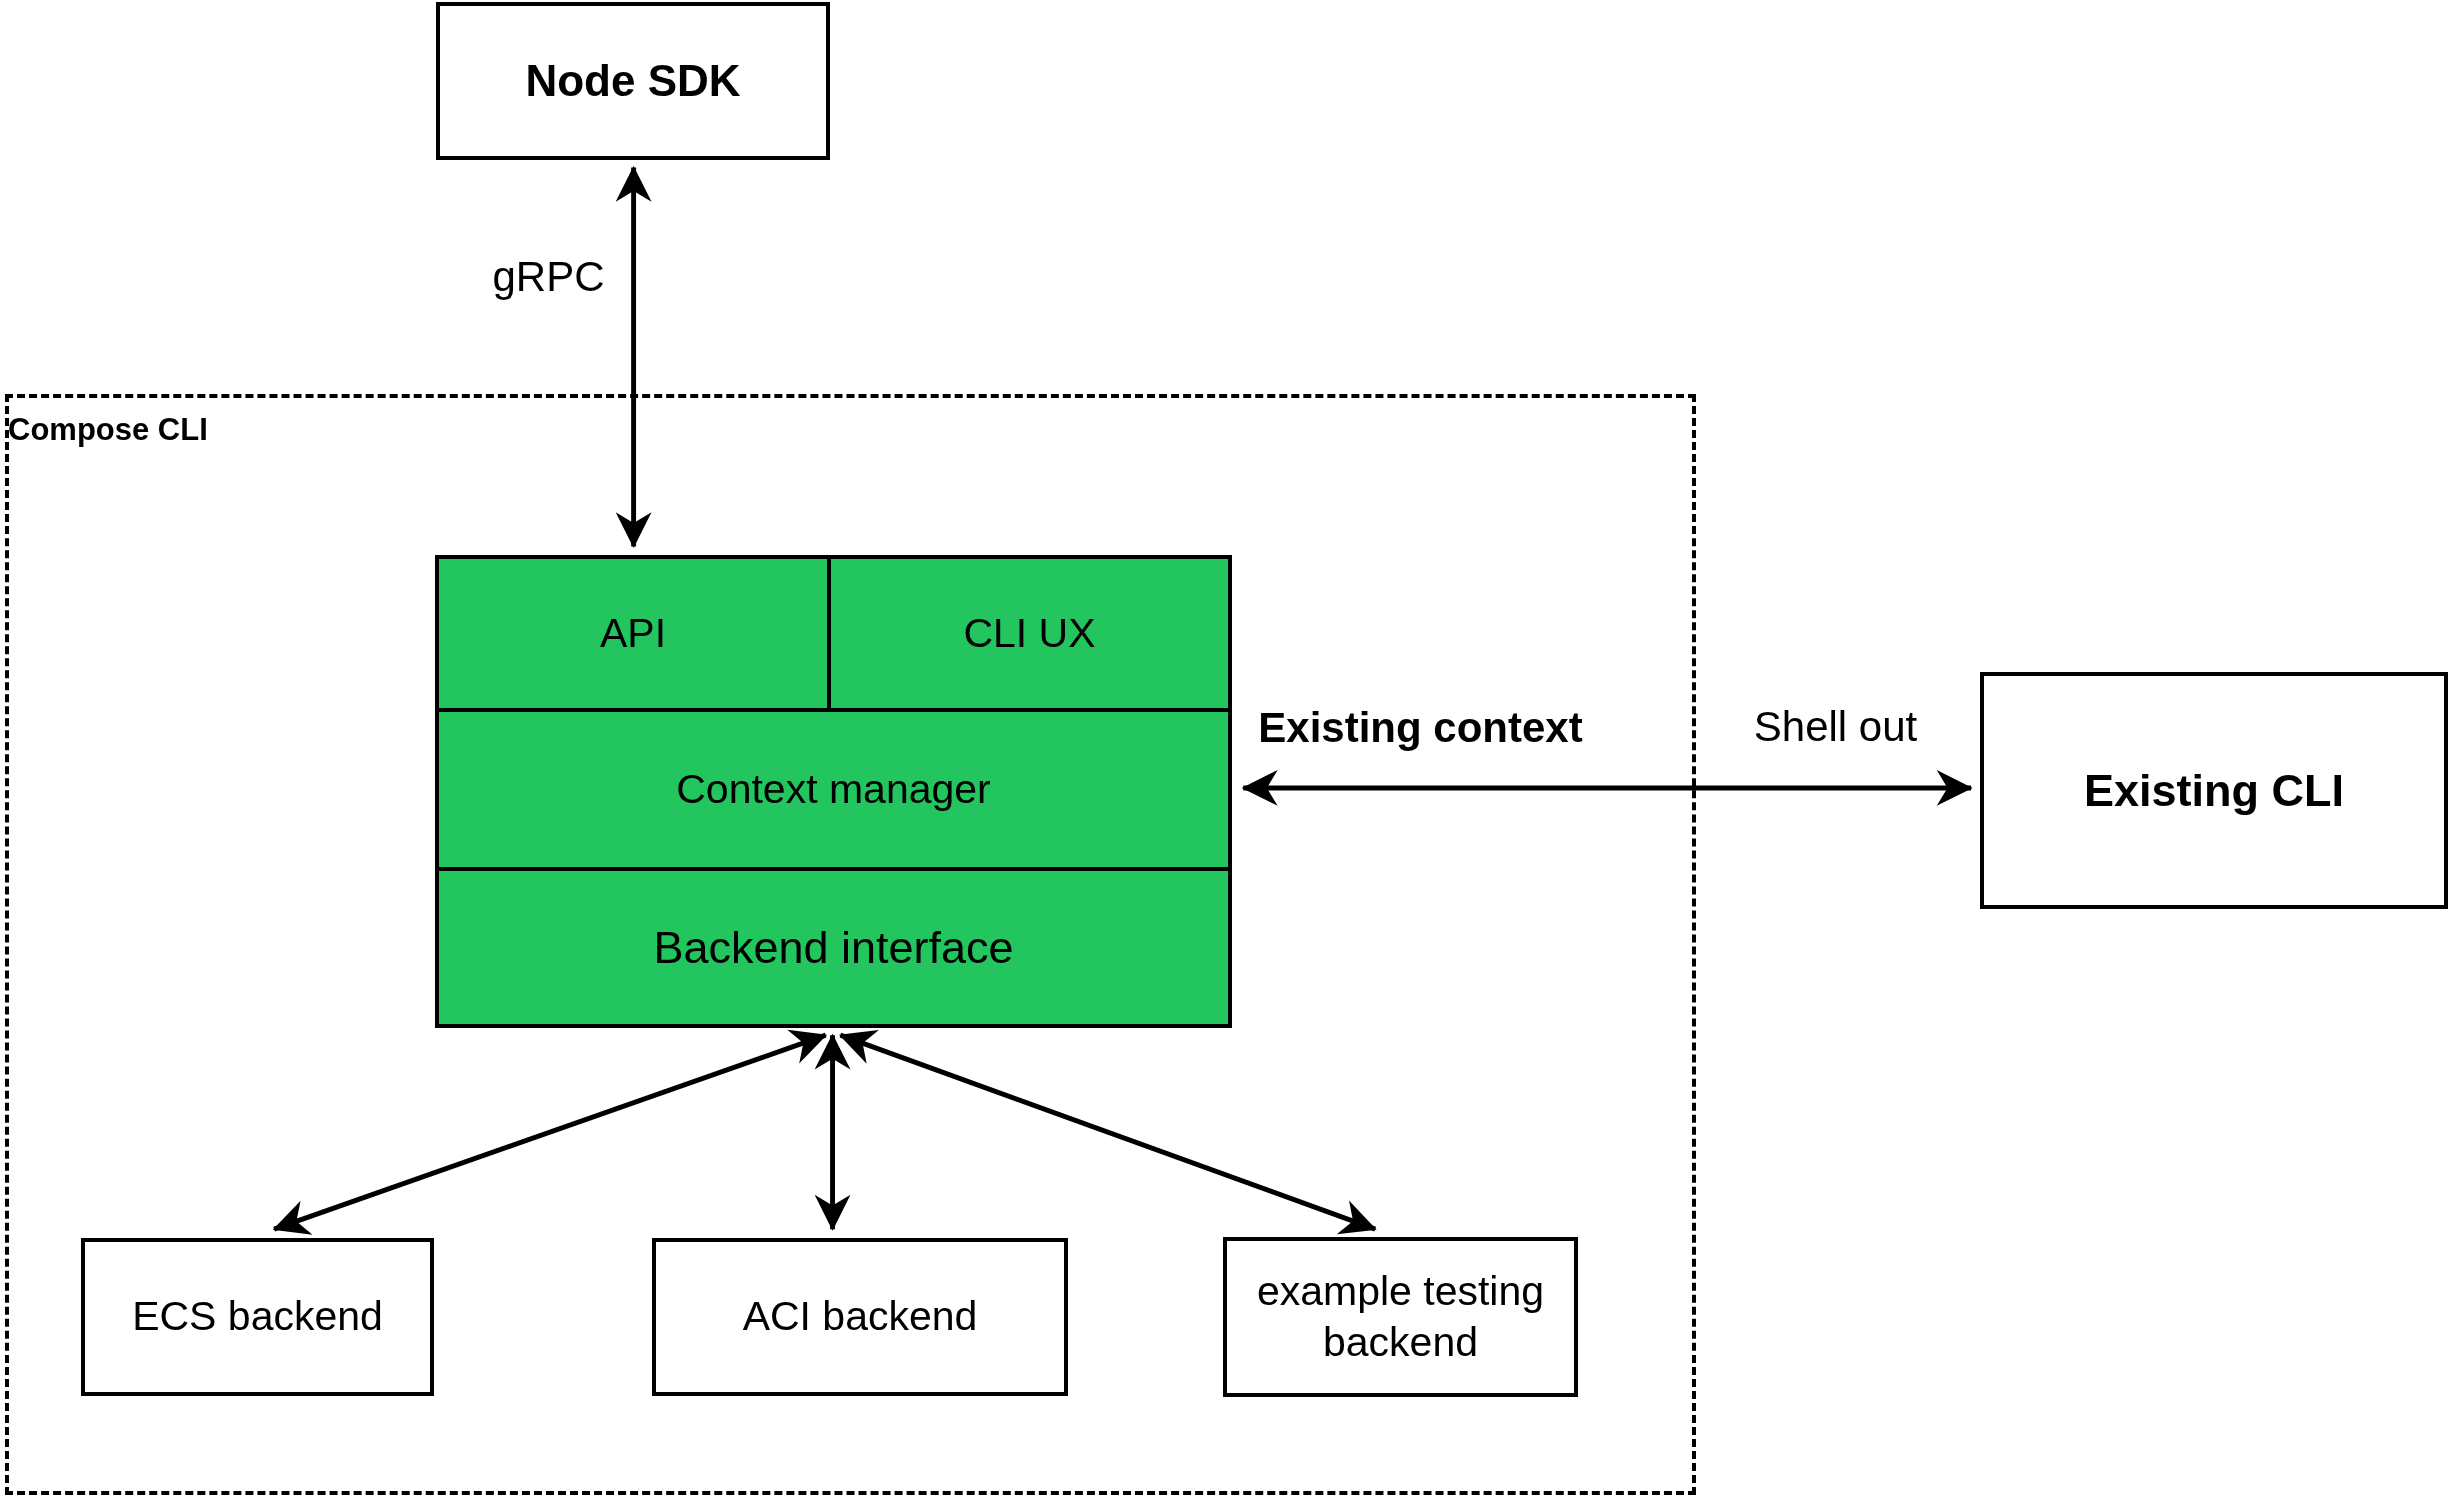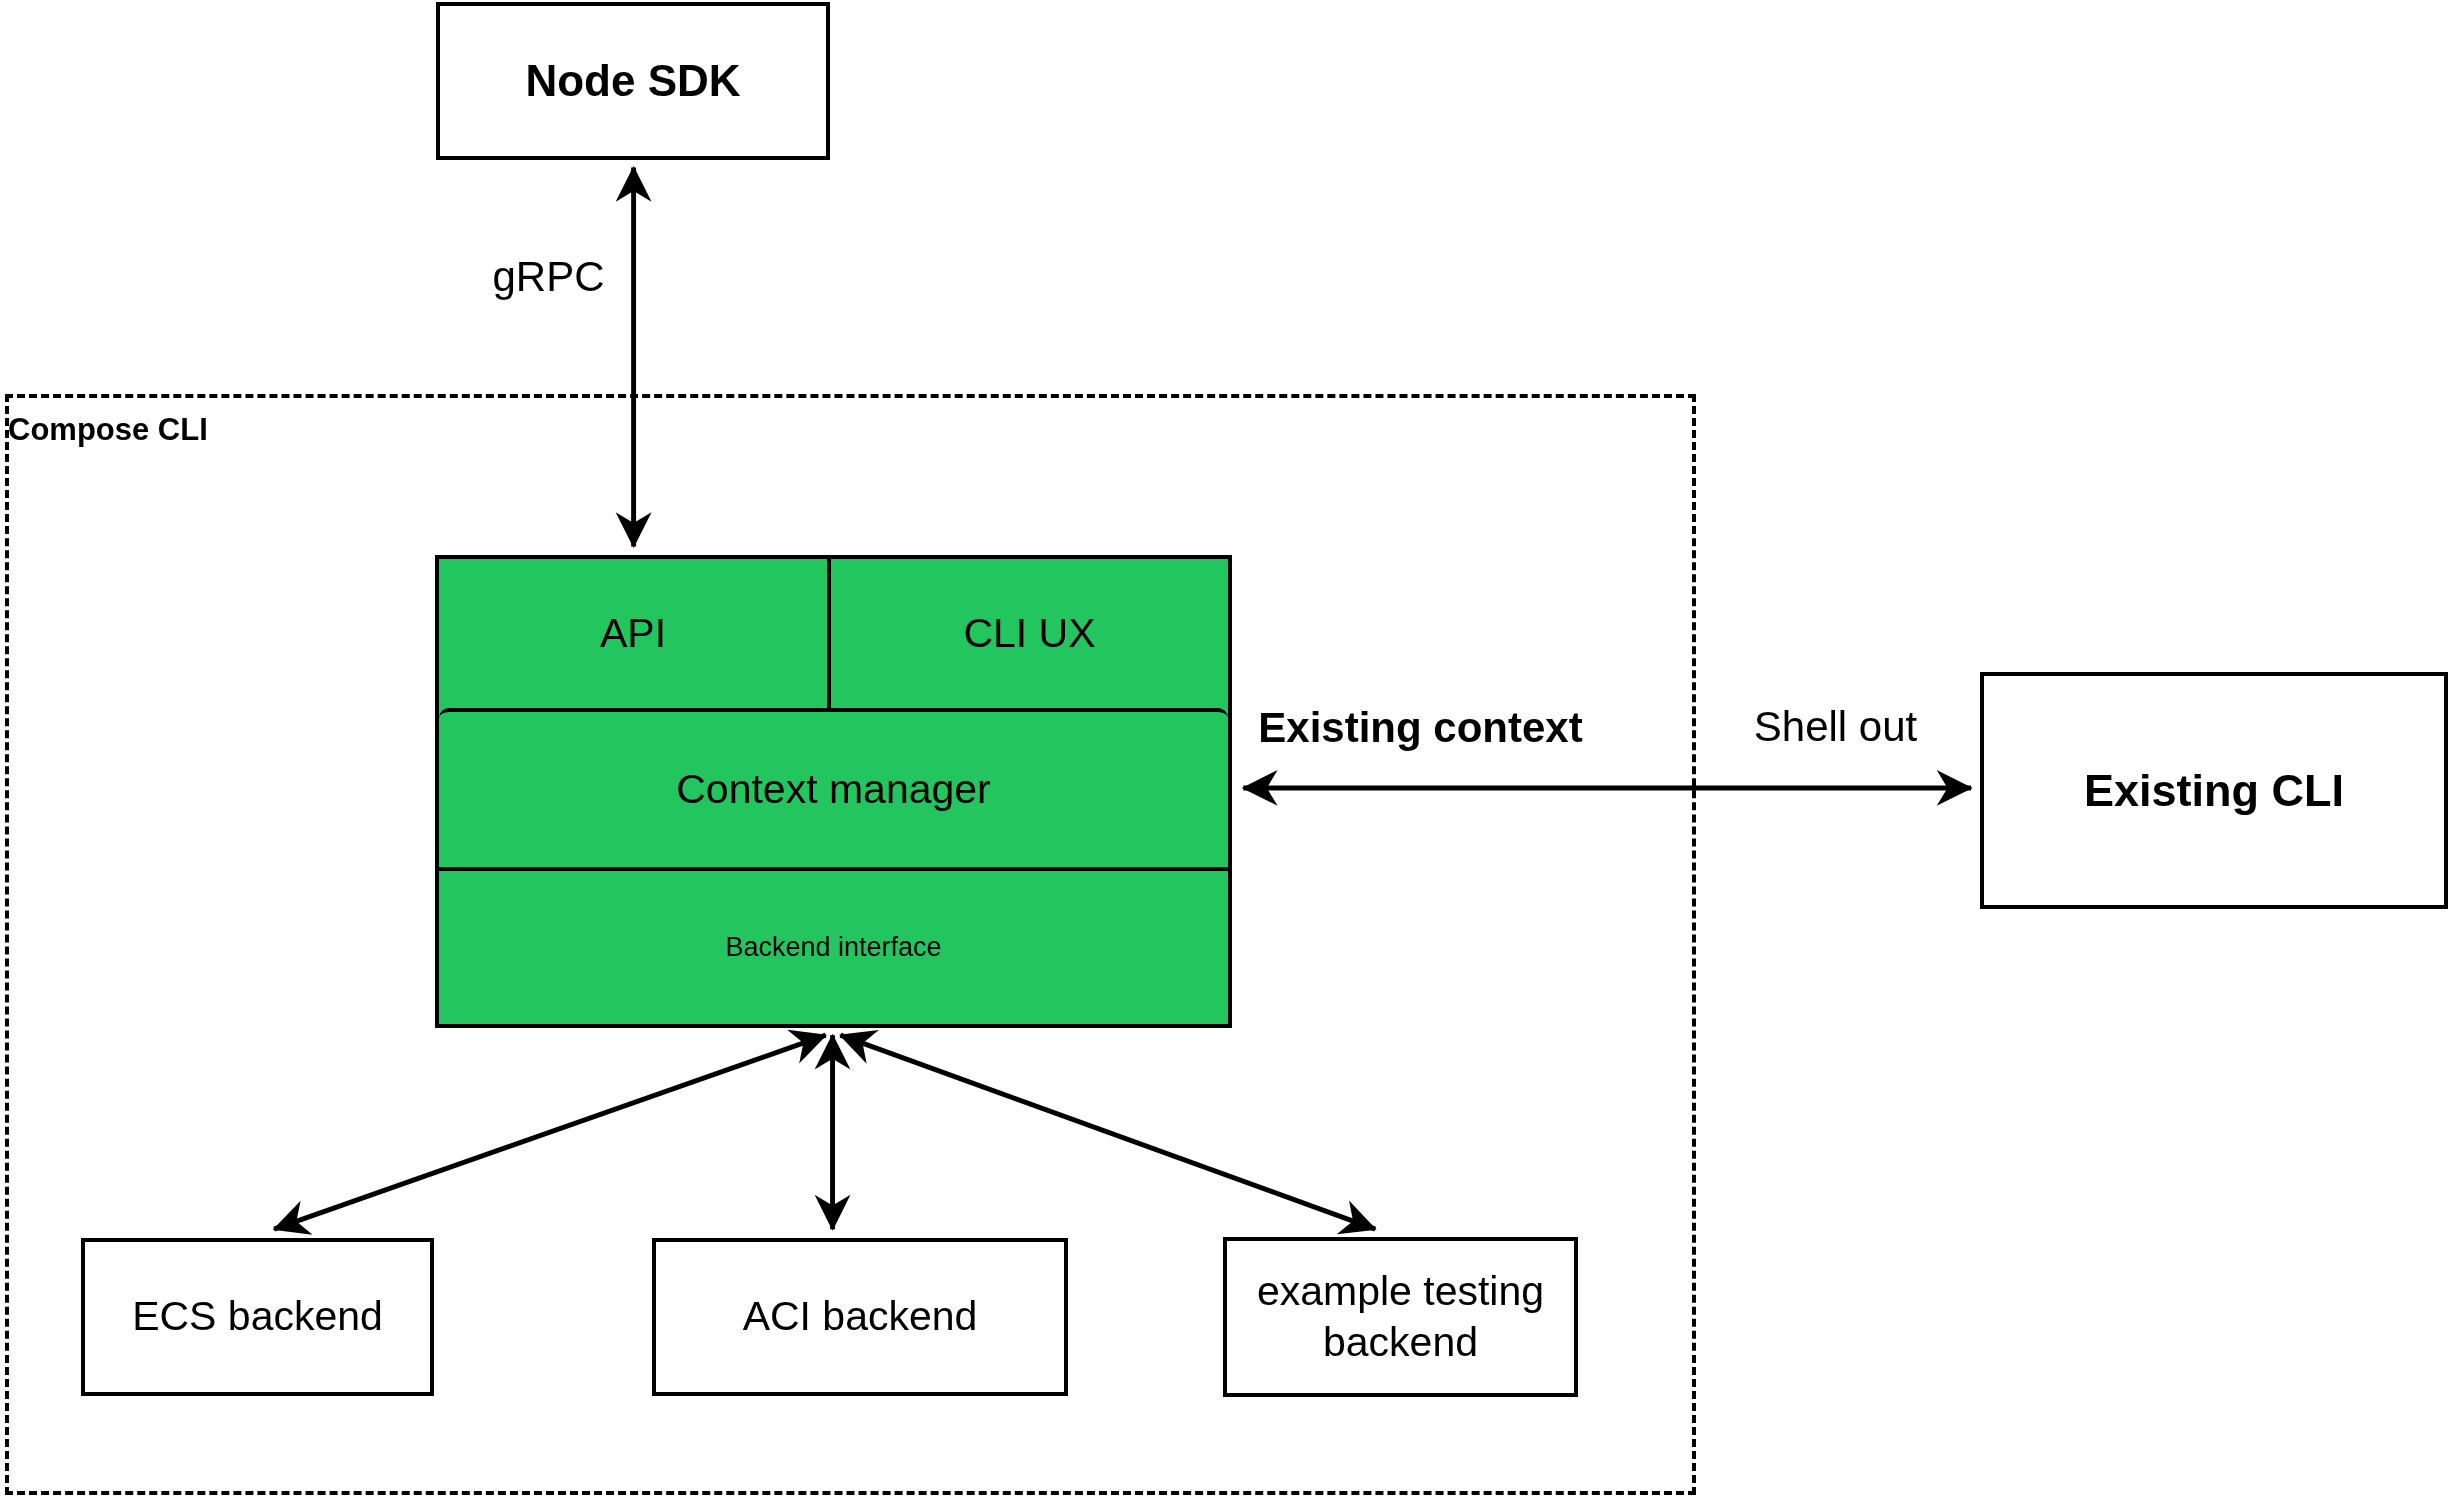--- a/index.html
+++ b/index.html
@@ -69,28 +69,27 @@
     box-sizing: border-box;
   }
   .cell-api { width: 392px; border-right: 4.9px solid #000000; }
   .cell-cliux { flex: 1; }
   .stack-row-mid {
     flex: 0 0 159px;
     border-top: 4.9px solid #000000;
     box-sizing: border-box;
     display: flex; align-items: center; justify-content: center;
     font-size: 41px;
-    border-radius: 10px;
   }
   .stack-row-bottom {
     flex: 1;
     border-top: 4.9px solid #000000;
     box-sizing: border-box;
     display: flex; align-items: center; justify-content: center;
-    font-size: 27px;
+    font-size: 45px;
   }
   .edge-label {
     position: absolute;
     font-size: 42px;
     line-height: 1.1;
     text-align: center;
     z-index: 3;
     white-space: nowrap;
   }
   .edges-svg {

